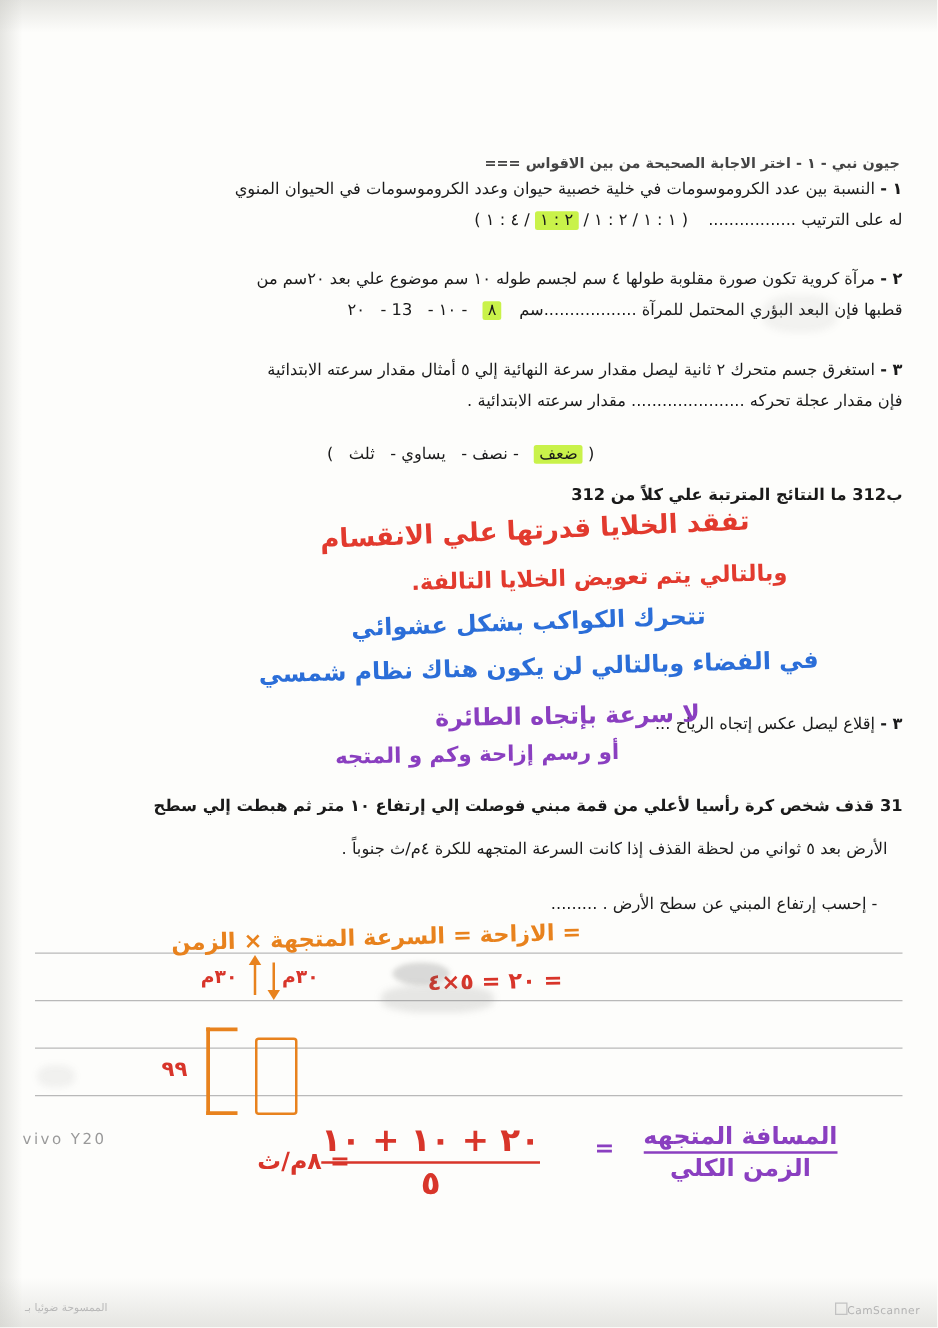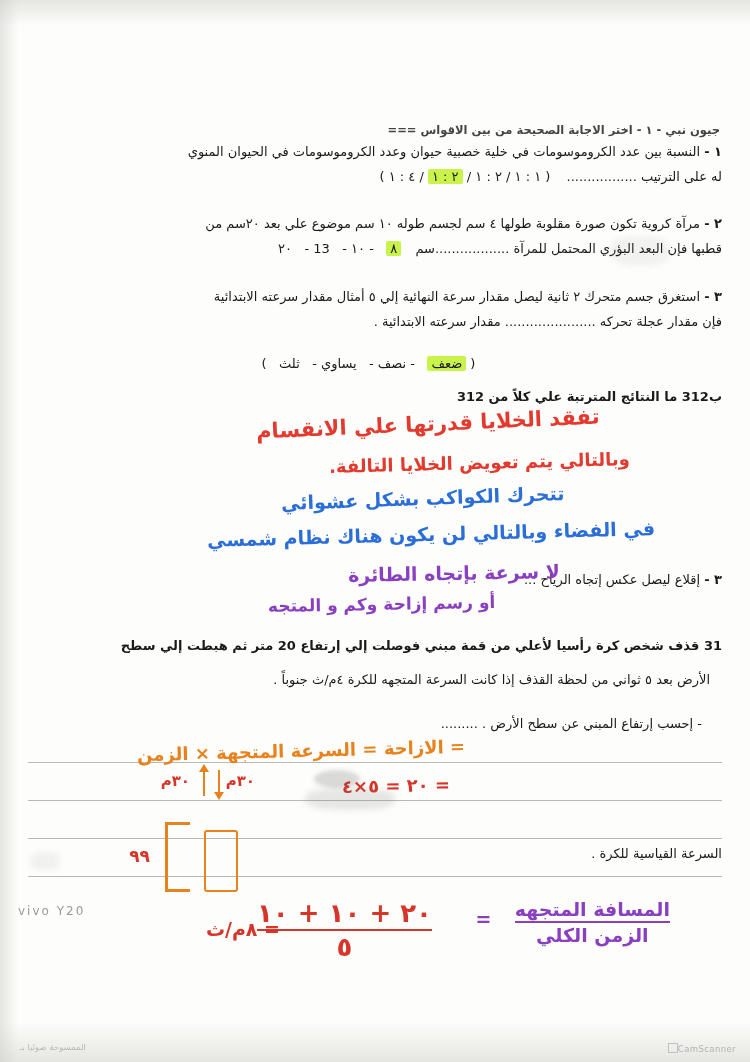--- a/index.html
+++ b/index.html
@@ -285,21 +285,21 @@
   <div class="q printed" style="top:568px;">
     <span class="num">٣ -</span>
     <span>إقلاع ليصل عكس إتجاه الرياح</span>
     <span class="dots">...</span>
   </div>
   <div class="hand purple" style="top:562px; right:190px; font-size:19px; transform:rotate(-1deg);">لا سرعة بإتجاه الطائرة</div>
   <div class="hand purple" style="top:594px; right:255px; font-size:17px; transform:rotate(-1deg);">أو رسم إزاحة وكم و المتجه</div>
 
   <div class="q printed" style="top:634px; font-weight:bold;">
     <span>31</span>
-    <span>قذف شخص كرة رأسيا لأعلي من قمة مبني فوصلت إلي إرتفاع 20 متر ثم هبطت إلي سطح</span>
+    <span>قذف شخص كرة رأسيا لأعلي من قمة مبني فوصلت إلي إرتفاع ١٠ متر ثم هبطت إلي سطح</span>
   </div>
   <div class="q printed" style="top:668px; right:40px;">
     <span>الأرض بعد ٥ ثواني من لحظة القذف إذا كانت السرعة المتجهه للكرة ٤م/ث جنوباً .</span>
   </div>
   <div class="q printed" style="top:712px; right:48px;">
     <span>-</span>
     <span>إحسب إرتفاع المبني عن سطح الأرض .</span>
     <span class="dots">.........</span>
   </div>
 
@@ -316,23 +316,20 @@
   <div class="hand red2" style="top:772px; right:495px; font-size:15px;">٣٠م</div>
   <div class="arrow-up-down" style="top:770px; right:545px; height:26px;"></div>
   <div class="arrow-head-up" style="top:764px; right:541px;"></div>
   <div class="arrow-up-down" style="top:770px; right:530px; height:26px;"></div>
   <div class="arrow-head-down" style="top:792px; right:526px;"></div>
 
   <div class="bracket" style="top:822px; right:560px; width:22px; height:64px;"></div>
   <div class="box-orange" style="top:830px; right:512px; width:30px; height:58px;"></div>
   <div class="hand red2" style="top:846px; right:600px; font-size:17px;">٩٩</div>
 
-  <div class="q printed" style="top:842px; right:28px; width:auto;">
-    <span>السرعة القياسية للكرة .</span>
-  </div>
 
   <div class="frac hand purple" style="top:898px; right:80px; font-size:19px;">
     <span class="top">المسافة المتجهه</span>
     <span class="bar"></span>
     <span class="bot">الزمن الكلي</span>
   </div>
   <div class="hand purple" style="top:908px; right:258px; font-size:19px;">=</div>
 
   <div class="frac hand red2" style="top:898px; right:318px; font-size:26px;">
     <span class="top">٢٠ + ١٠ + ١٠</span>

